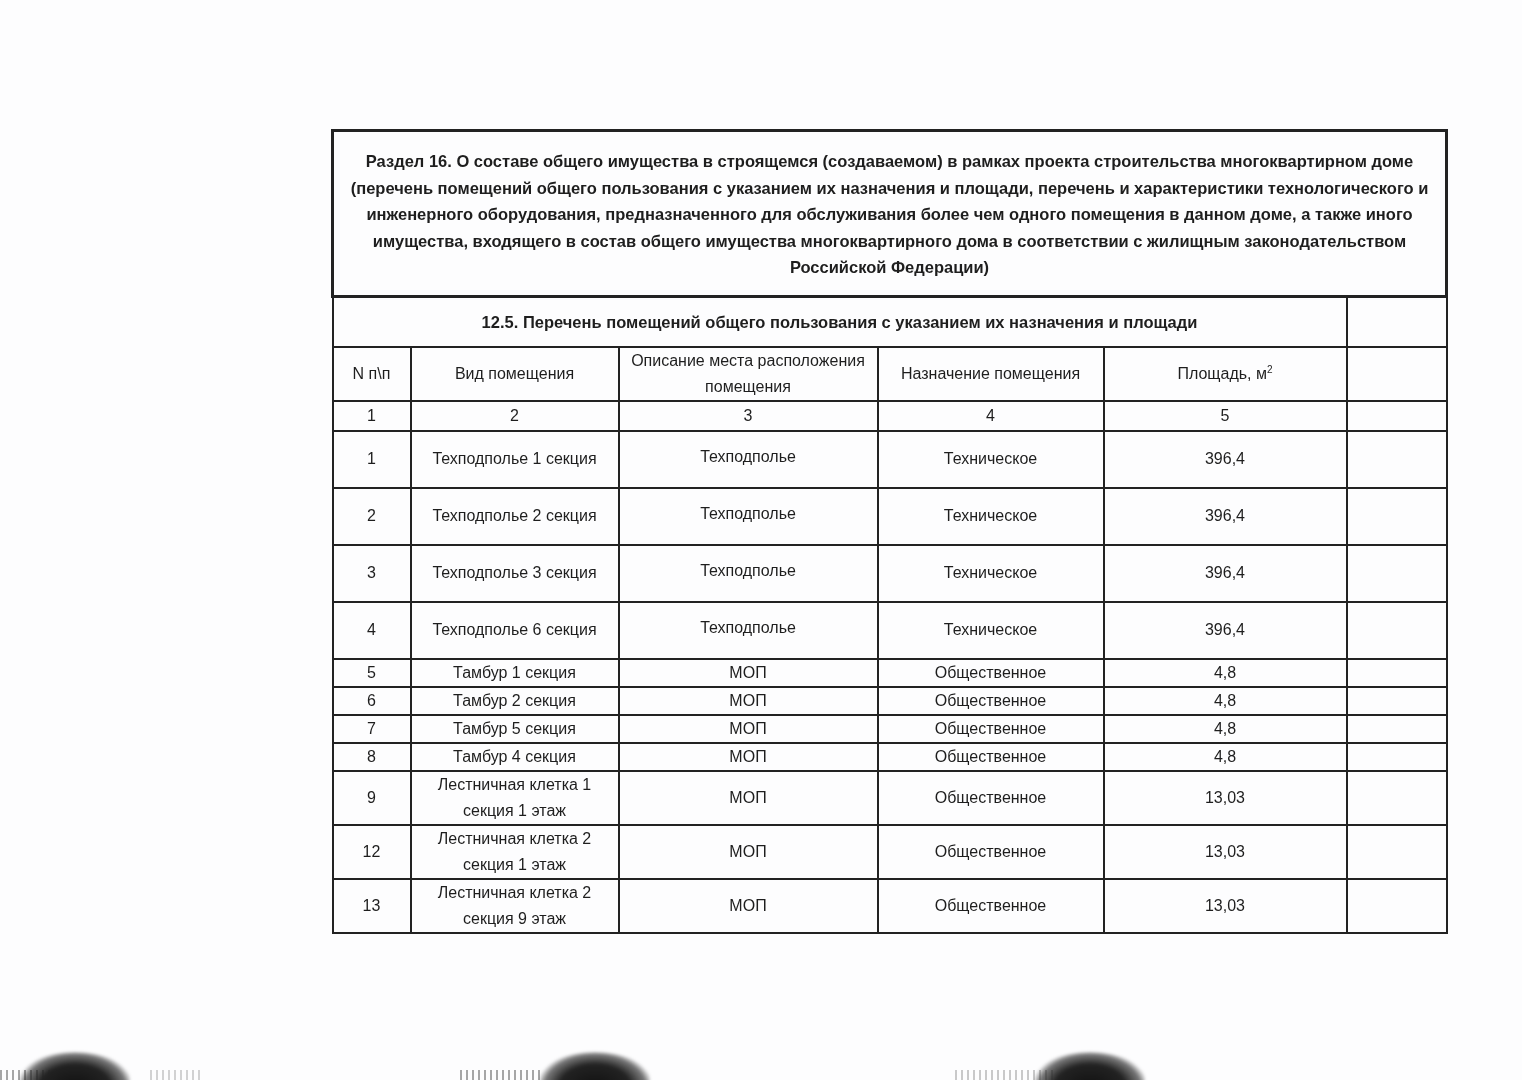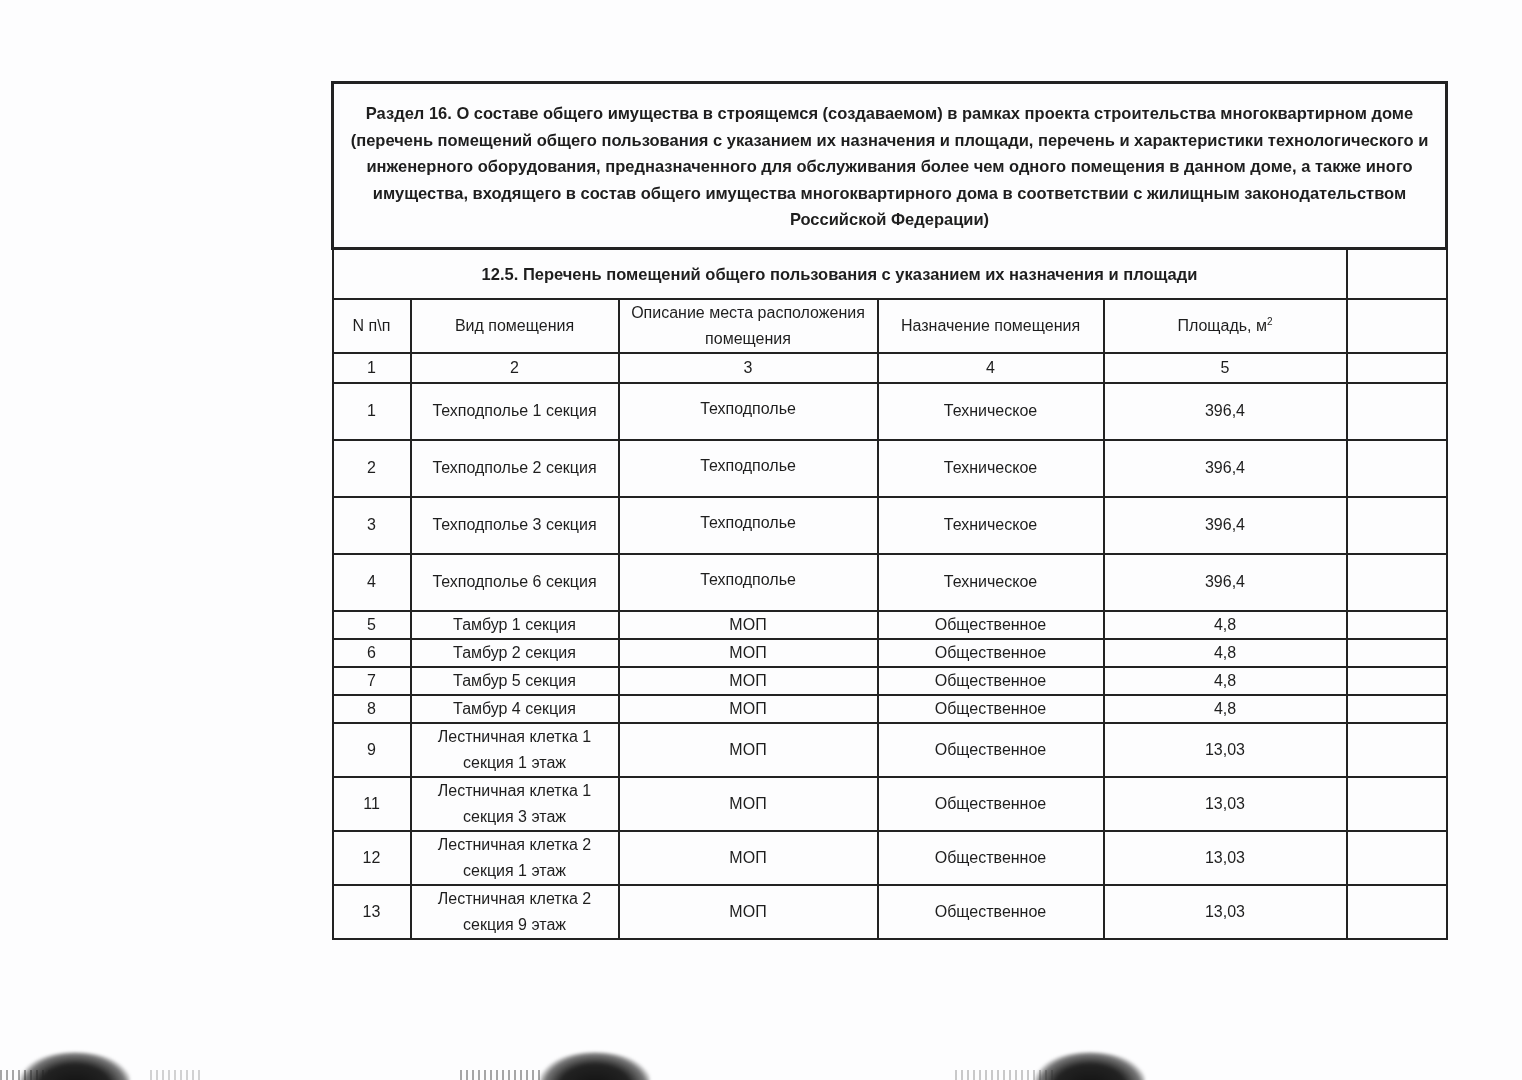--- a/index.html
+++ b/index.html
@@ -18,20 +18,21 @@
     .sheet {
       position: absolute;
       left: 331px;
       top: 81px;
       width: 1114px;
     }
     table.main {
       border-collapse: collapse;
       width: 1114px;
       table-layout: fixed;
+      margin-top: 48px;
     }
     table.main td {
       border: 2px solid #222;
       text-align: center;
       vertical-align: middle;
       padding: 0 2px;
       font-size: 16px;
       line-height: 26px;
       color: #1e1e1e;
     }
@@ -173,28 +174,20 @@
         </tr>
         <tr class="dbl">
           <td>9</td>
           <td>Лестничная клетка 1 секция 1 этаж</td>
           <td>МОП</td>
           <td>Общественное</td>
           <td>13,03</td>
           <td></td>
         </tr>
         <tr class="dbl">
-          <td>11</td>
-          <td>Лестничная клетка 1 секция 3 этаж</td>
-          <td>МОП</td>
-          <td>Общественное</td>
-          <td>13,03</td>
-          <td></td>
-        </tr>
-        <tr class="dbl">
           <td>12</td>
           <td>Лестничная клетка 2 секция 1 этаж</td>
           <td>МОП</td>
           <td>Общественное</td>
           <td>13,03</td>
           <td></td>
         </tr>
         <tr class="dbl">
           <td>13</td>
           <td>Лестничная клетка 2 секция 9 этаж</td>

